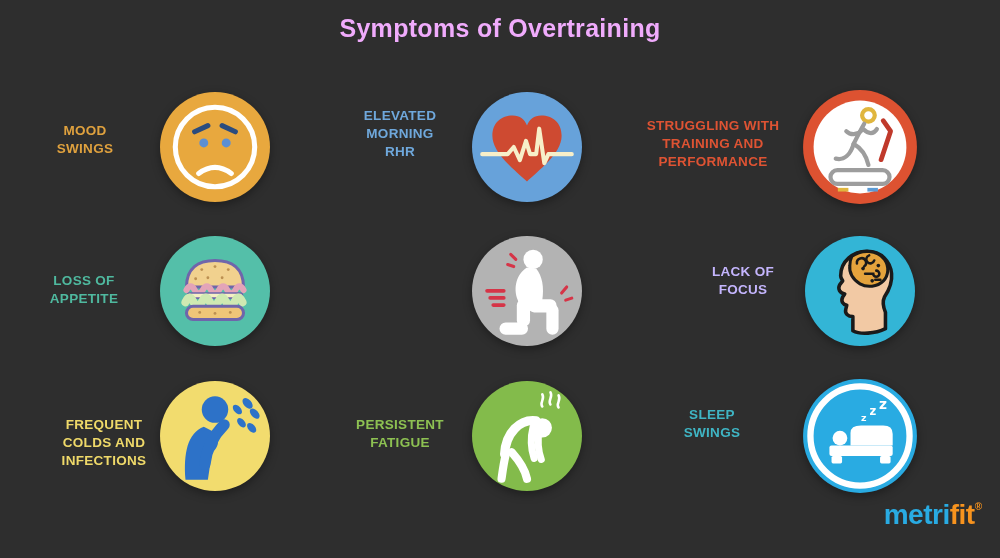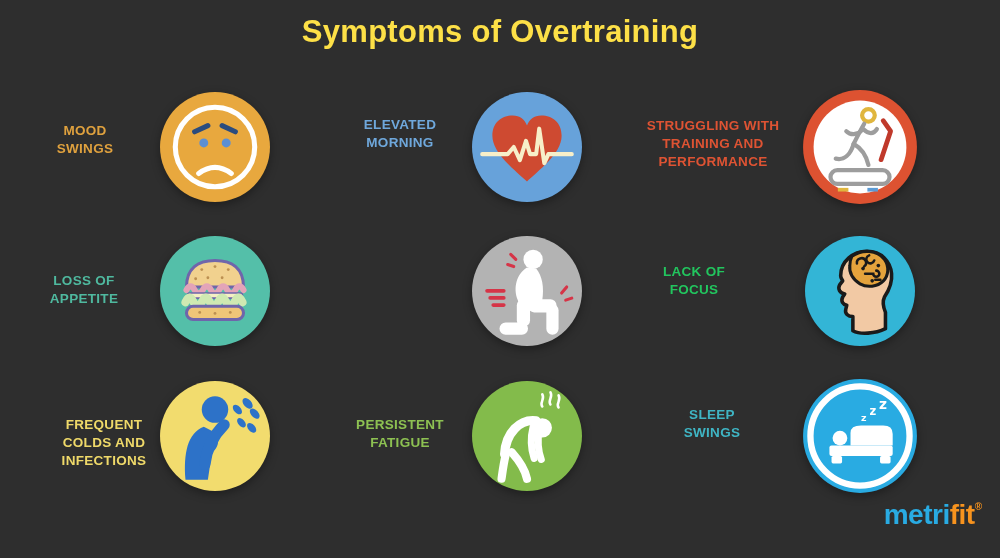--- a/index.html
+++ b/index.html
@@ -2,21 +2,21 @@
 <html><head>
 <meta charset="utf-8">
 <style>
   html,body{margin:0;padding:0;background:#2E2E2E;}
   #stage{
     position:relative;width:1000px;height:558px;background:#2E2E2E;
     font-family:"Liberation Sans",sans-serif;overflow:hidden;
   }
   .main-title{
     position:absolute;left:0;top:14px;width:1000px;text-align:center;
-    color:#fde047;font-size:31px;font-weight:bold;letter-spacing:.3px;
+    color:#f0abfc;font-size:25px;font-weight:bold;letter-spacing:.3px;
   }
   .sym-label{
     position:absolute;transform:translate(-50%,-50%);
     text-align:center;font-weight:bold;font-size:13.5px;line-height:1.32;
     letter-spacing:.3px;width:200px;
   }
   .sym-label span{display:block;}
   .sym-icon{
     position:absolute;transform:translate(-50%,-50%);
     filter:drop-shadow(0 3px 5px rgba(0,0,0,.35));
@@ -44,20 +44,21 @@
     <path d="M35 40 L48 34" stroke="#2B4C7E" stroke-width="5" stroke-linecap="round" fill="none"></path>
     <path d="M62 34 L75 40" stroke="#2B4C7E" stroke-width="5" stroke-linecap="round" fill="none"></path>
     <circle cx="44" cy="51" r="4.4" fill="#5B8FD4"></circle>
     <circle cx="66" cy="51" r="4.4" fill="#5B8FD4"></circle>
     <path d="M39 81 Q55 69 71 81" stroke="#FFFFFF" stroke-width="5" stroke-linecap="round" fill="none"></path>
   </svg>
 
   <div class="sym-label" style="left: 400px; top: 134px; color: rgb(111, 168, 220);">
     <span>ELEVATED</span>
     <span>MORNING</span>
+    <span>RHR</span>
   </div>
   <svg class="sym-icon" style="left:527px;top:147px;" width="112" height="112" viewBox="0 0 110 110">
     <circle cx="55" cy="55" r="54" fill="#67A2DA"></circle>
     <path d="M55 89 C45 79 21 62 21 44 C21 31 30 24 41 24 C48 24 53 28 55 34 C57 28 62 24 69 24 C80 24 89 31 89 44 C89 62 65 79 55 89 Z" fill="#CE4A31"></path>
     <polyline points="11,62 36,62 42,55 48,68 54,49 58,62 64,62 67,37 72,71 76,62 99,62" fill="none" stroke="#F7EFC9" stroke-width="4" stroke-linejoin="round" stroke-linecap="round"></polyline>
   </svg>
 
   <div class="sym-label" style="left: 713px; top: 144px; color: rgb(222, 83, 51);">
     <span>STRUGGLING WITH</span>
     <span>TRAINING AND</span>
@@ -122,21 +123,21 @@
       <rect x="20" y="67" width="14" height="3.6" rx="1.8"></rect>
     </g>
     <g stroke="#D63447" stroke-width="3" stroke-linecap="round" fill="none">
       <path d="M89 57 L94 51"></path>
         <path d="M93 64 L99 62"></path>
       <path d="M44 24 L39 19"></path>
         <path d="M42 31 L36 29"></path>
     </g>
   </svg>
 
-  <div class="sym-label" style="left: 694px; top: 281px; color: #22c55e;">
+  <div class="sym-label" style="left: 743px; top: 281px; color: #c4b5fd;">
     <span>LACK OF</span>
     <span>FOCUS</span>
   </div>
   <svg class="sym-icon" style="left:860px;top:291px;" width="112" height="112" viewBox="0 0 110 110">
     <circle cx="55" cy="55" r="54" fill="#33B5D6"></circle>
     <path d="M36 40 C36 26 48 16 62 16 C76 16 85 26 86 38 C87 48 83 55 79 61 C77 65 78 71 80 76 L80 92 C70 97 55 98 48 94 L48 80 C43 80 40 77 41 73 L42 69 C38 68 36 65 38 61 L40 58 C35 57 33 53 35 49 L38 45 C37 43 36 42 36 40 Z" fill="#F2C9A4" stroke="#1A1A1A" stroke-width="3.5" stroke-linejoin="round"></path>
     <path d="M47 21 C56 14 72 14 79 24 C84 31 83 40 78 45 C72 51 62 52 55 48 C48 44 44 37 45 30 C45 26 46 23 47 21 Z" fill="#E5A33C" stroke="#1A1A1A" stroke-width="3"></path>
     <g fill="none" stroke="#1A1A1A" stroke-width="2.5" stroke-linecap="round">
       <path d="M52 28 a4.5 4.5 0 1 1 7 3"></path>
       <path d="M64 20 a4 4 0 1 0 5 5"></path>

